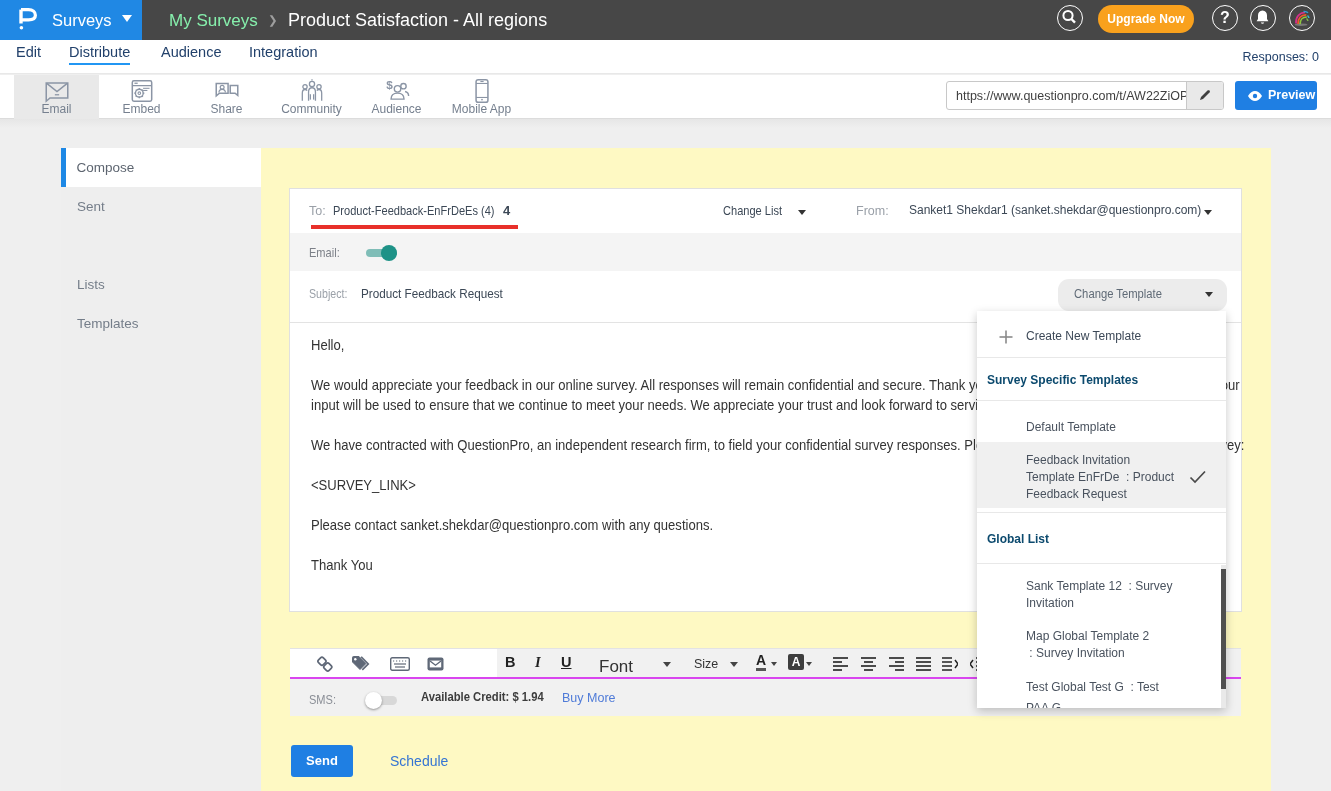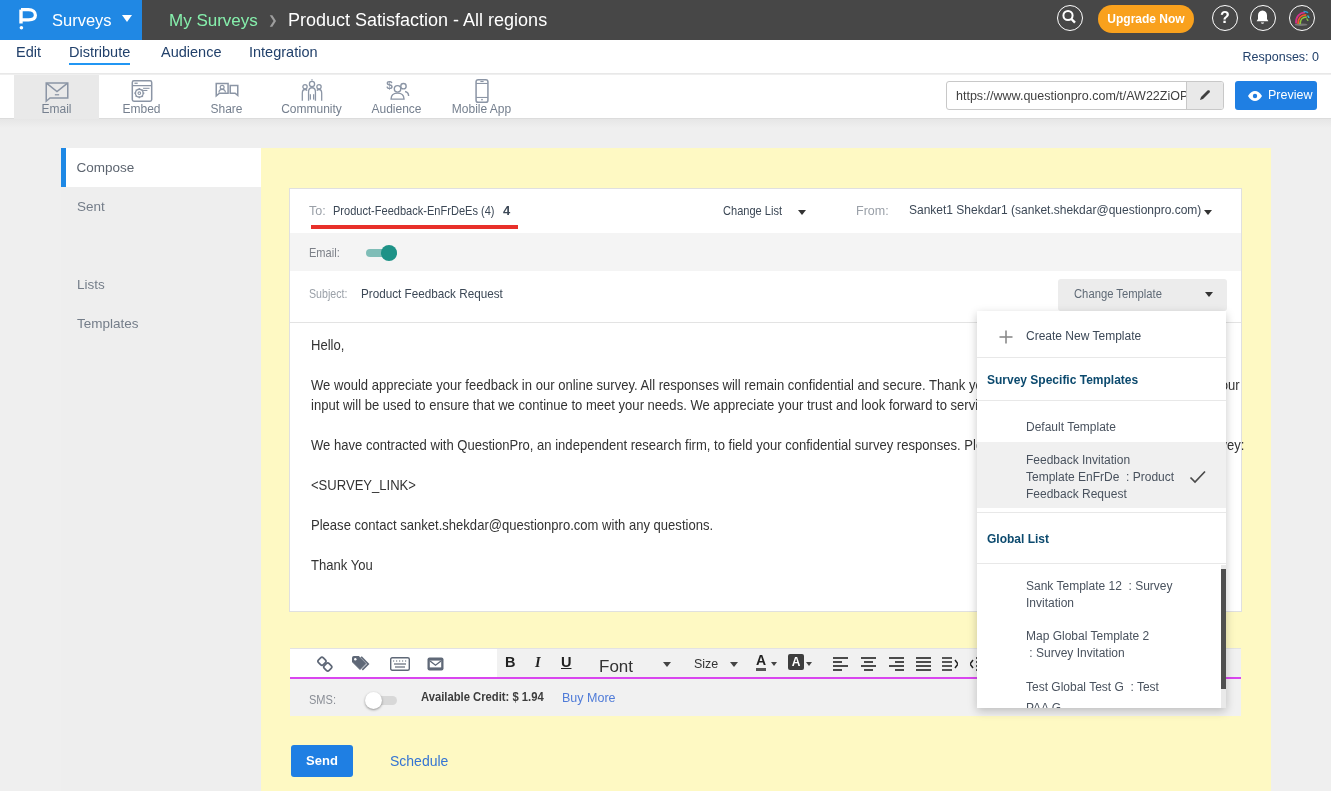--- a/index.html
+++ b/index.html
@@ -40,21 +40,21 @@
 .sbitem { position:absolute; left:0; width:200px; height:39px; line-height:39px; padding-left:16px; font-size:13.5px; color:#747d89; }
 #sbactive { background:#fff; border-left:5.5px solid #1e88e5; padding-left:10.5px; color:#5d6570; }
 
 #form { position:absolute; left:228px; top:40px; width:953px; height:424px; border:1px solid #e0e0e0; background:#fff; }
 #torow { position:absolute; left:0; top:0; width:951px; height:44px; background:#fff; }
 #emailrow { position:absolute; left:0; top:44px; width:951px; height:38px; background:#f4f4f4; }
 #subjrow { position:absolute; left:0; top:82px; width:951px; height:52px; background:#fff; border-bottom:1px solid #e3e3e3; }
 .glabel { color:#9aa0a8; font-size:12.5px; }
 .gval { color:#3c4856; font-size:13px; }
 #redline { position:absolute; left:21px; top:36px; width:207px; height:4px; background:#e8302a; }
-#ctbtn { position:absolute; left:768px; top:90px; width:169px; height:32px; background:#ececec; border-radius:3px; }
+#ctbtn { position:absolute; left:768px; top:90px; width:169px; height:32px; background:#ececec; border-radius:11px; }
 #bodytext { position:absolute; left:21px; top:146px; width:1100px; font-size:15px; line-height:20px; color:#333; transform:scaleX(0.87); transform-origin:0 0; }
 #bodytext div { white-space:nowrap; height:20px; }
 #edtoolbar { position:absolute; left:0; top:459px; width:951px; height:29px; border-top:1px solid #e3e3e3; background:#fff; }
 #edgray { position:absolute; left:207px; top:0; width:744px; height:28px; background:#f1f1f1; }
 #smsrow { position:absolute; left:0; top:488px; width:951px; height:39px; background:#f1f1f1; border-top:2px solid #d946ef; }
 #sendbtn { position:absolute; left:230px; top:597px; width:62px; height:32px; background:#1f7fe3; border-radius:3px; color:#fff; font-weight:bold; font-size:13px; text-align:center; line-height:32px; }
 #schedule { position:absolute; left:329px; top:605px; color:#3575d3; font-size:14px; }
 
 #dropdown { position:absolute; left:977px; top:311px; width:249px; height:397px; background:#fff; box-shadow:0 3px 9px rgba(0,0,0,0.22); overflow:hidden; z-index:50; }
 .ddiv { position:absolute; left:0; width:249px; border-top:1px solid #e8e8e8; }
@@ -203,21 +203,21 @@
       <svg width="14" height="14" viewBox="0 0 14 14" style="margin-top:6px">
         <path d="M2,12 L3,9 L9.5,2.5 C10,2 11,2 11.5,2.5 C12,3 12,4 11.5,4.5 L5,11 Z" fill="#3f3f3f"></path>
       </svg>
     </div>
   </div>
   <div id="previewbtn">
     <svg width="16" height="12" viewBox="0 0 16 12" style="position:absolute;left:12px;top:9px">
       <path d="M1,6 C3,2.5 5.5,1 8,1 s5,1.5 7,5 c-2,3.5 -4.5,5 -7,5 s-5,-1.5 -7,-5 Z" fill="#fff"></path>
       <circle cx="8" cy="6" r="2.2" fill="#1e7be0"></circle>
     </svg>
-    <div style="position:absolute;left:33px;top:7px;font-size:12.5px;font-weight:normal;">Preview</div>
+    <div style="position:absolute;left:33px;top:7px;font-size:12.5px;font-weight:bold;">Preview</div>
   </div>
 </div>
 
 <div class="abs" style="left:0;top:119px;width:1331px;height:9px;background:linear-gradient(#e6e6e6,#efefef);"></div>
 
 <div id="card">
   <div id="sidebar">
     <div class="sbitem" id="sbactive" style="top:0">Compose</div>
     <div class="sbitem" style="top:39px">Sent</div>
     <div class="sbitem" style="top:117px">Lists</div>

